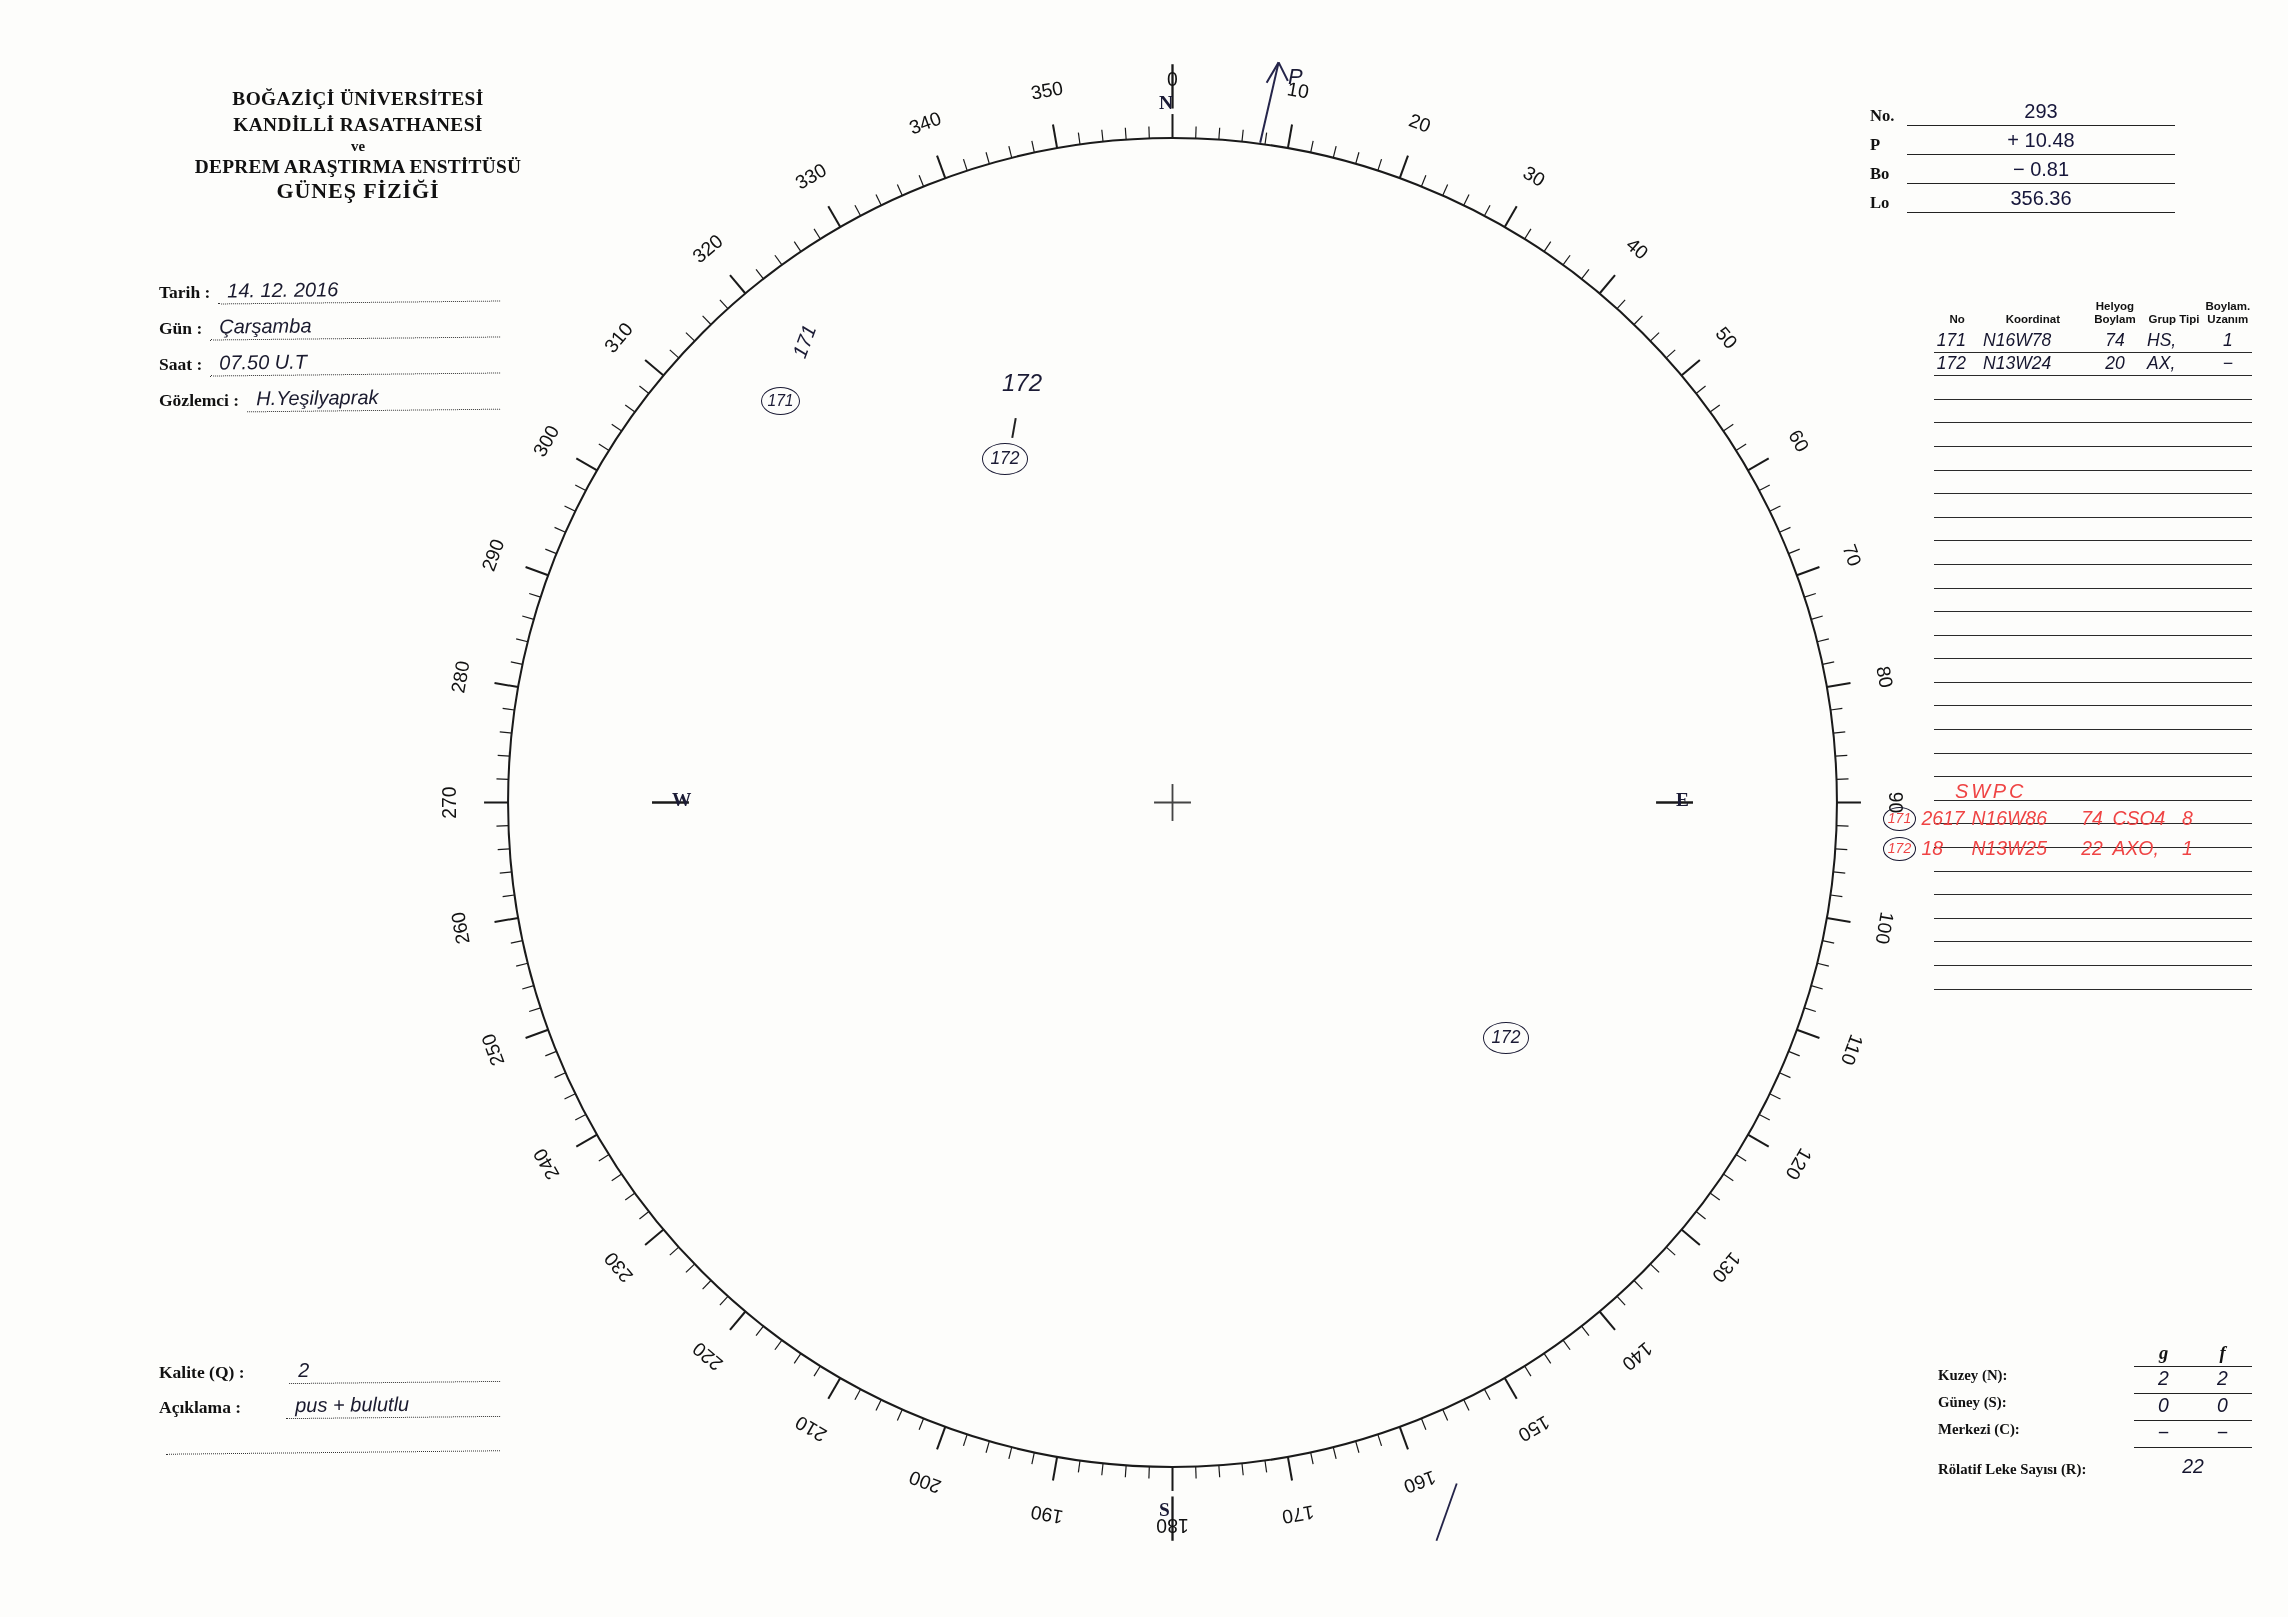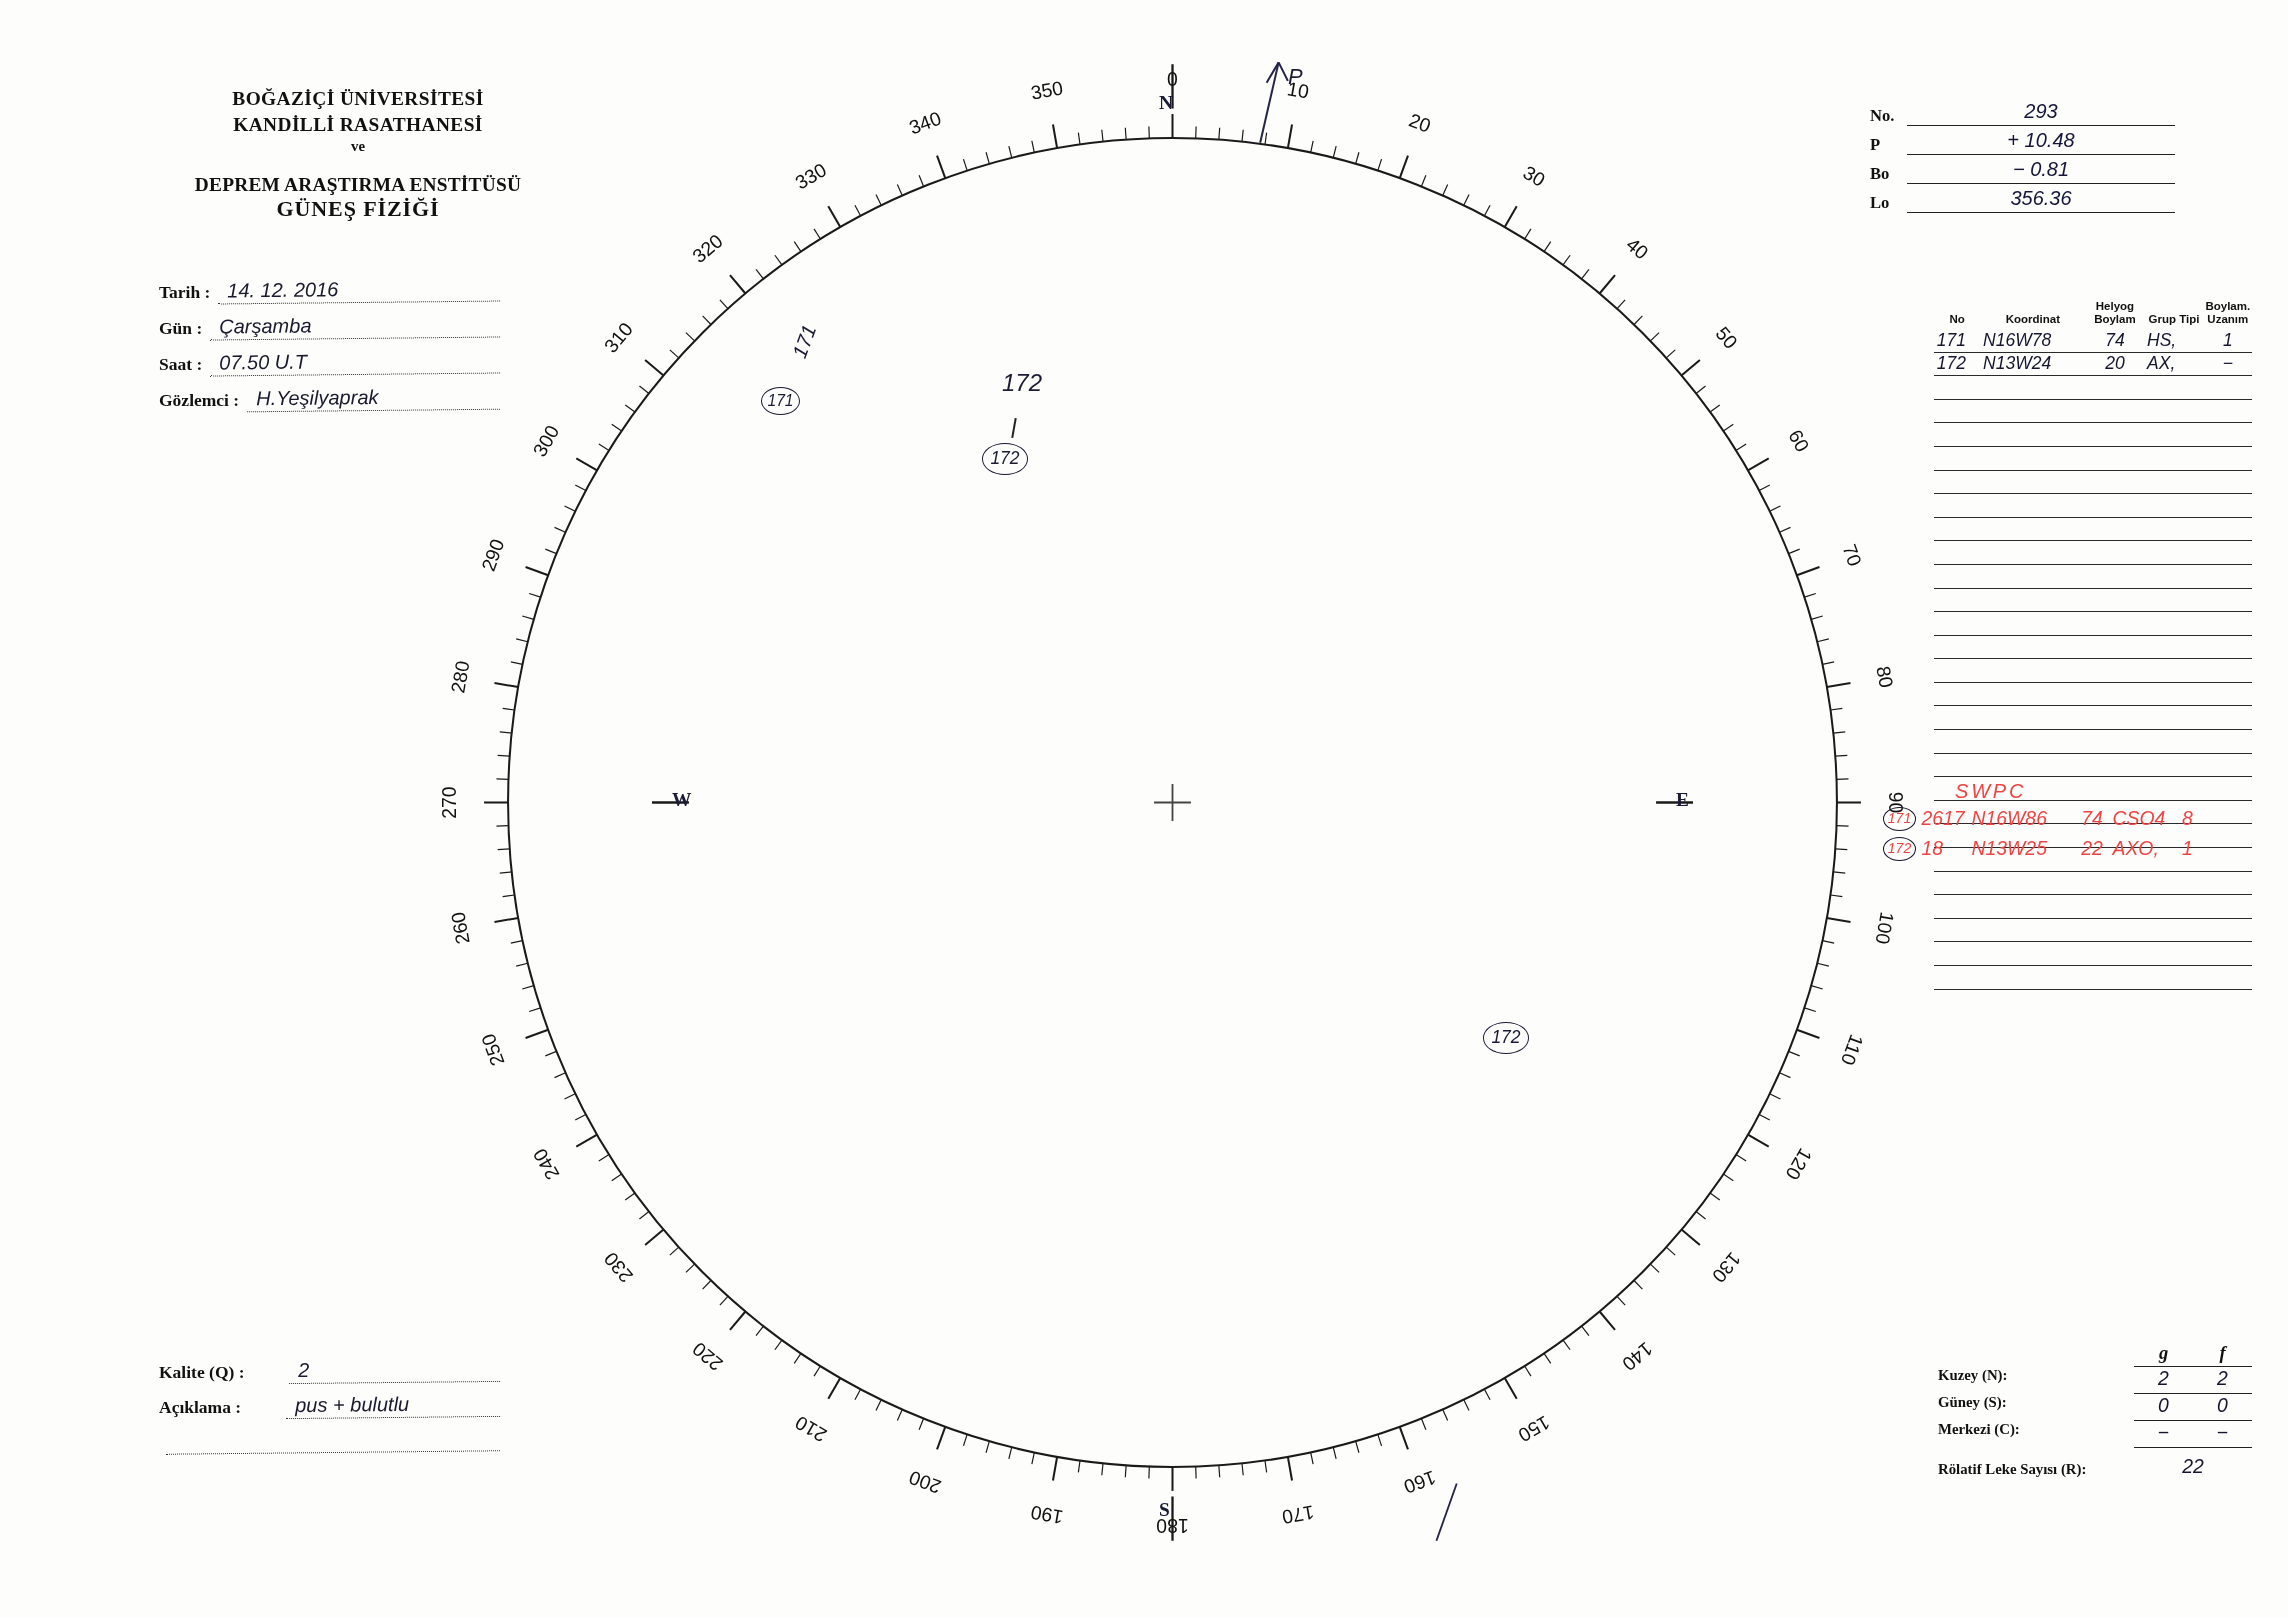--- a/index.html
+++ b/index.html
@@ -15,21 +15,21 @@
 
   
   .org{
     position:absolute;left:164px;top:88px;width:388px;
     text-align:center;
     font-weight:bold;
   }
   .org .l1{font-size:19.4px;letter-spacing:0.4px;}
   .org .l2{font-size:19.4px;letter-spacing:0.4px;margin-top:3.7px;}
   .org .ve{font-size:14.8px;font-weight:bold;margin-top:2.8px;}
-  .org .l3{font-size:19.4px;margin-top:19px;letter-spacing:0.2px;}
+  .org .l3{font-size:19.4px;margin-top:1px;letter-spacing:0.2px;}
   .org .title{font-size:22px;letter-spacing:0.9px;}
 
   .fields{
     position:absolute;left:159px;top:277px;width:341px;
     font-size:17.5px;font-weight:bold;
   }
   .frow{display:flex;align-items:flex-end;margin-bottom:10px;height:26px;}
   .flab{white-space:nowrap;}
   .fval{
     flex:1;border-bottom:0.9px dotted #333;margin-left:7.4px;
@@ -52,21 +52,21 @@
   svg.disc{position:absolute;left:0;top:0;}
 
   
   .rpanel{position:absolute;left:1870px;top:97px;width:305px;}
   .hdrtab{width:305px;font-size:16.6px;font-weight:bold;}
   .hdrtab .r{display:flex;align-items:flex-end;height:29px;}
   .hdrtab .k{width:37px;}
   .hdrtab .v{
     flex:1;border-bottom:0.9px solid #222;
     font-family:"Liberation Sans", sans-serif;font-weight:normal;
-    font-size:20px;font-style:italic;text-align:center;color:#16163a;
+    font-size:20px;text-align:center;color:#16163a;
     padding-bottom:1.8px;
   }
 
   table.spots{
     position:absolute;left:1934px;top:300px;
     width:318px;border-collapse:collapse;
   }
   table.spots th{
     font-size:11.5px;font-weight:bold;line-height:1.1;
     padding:0 1.8px 3.7px 1.8px;vertical-align:bottom;

